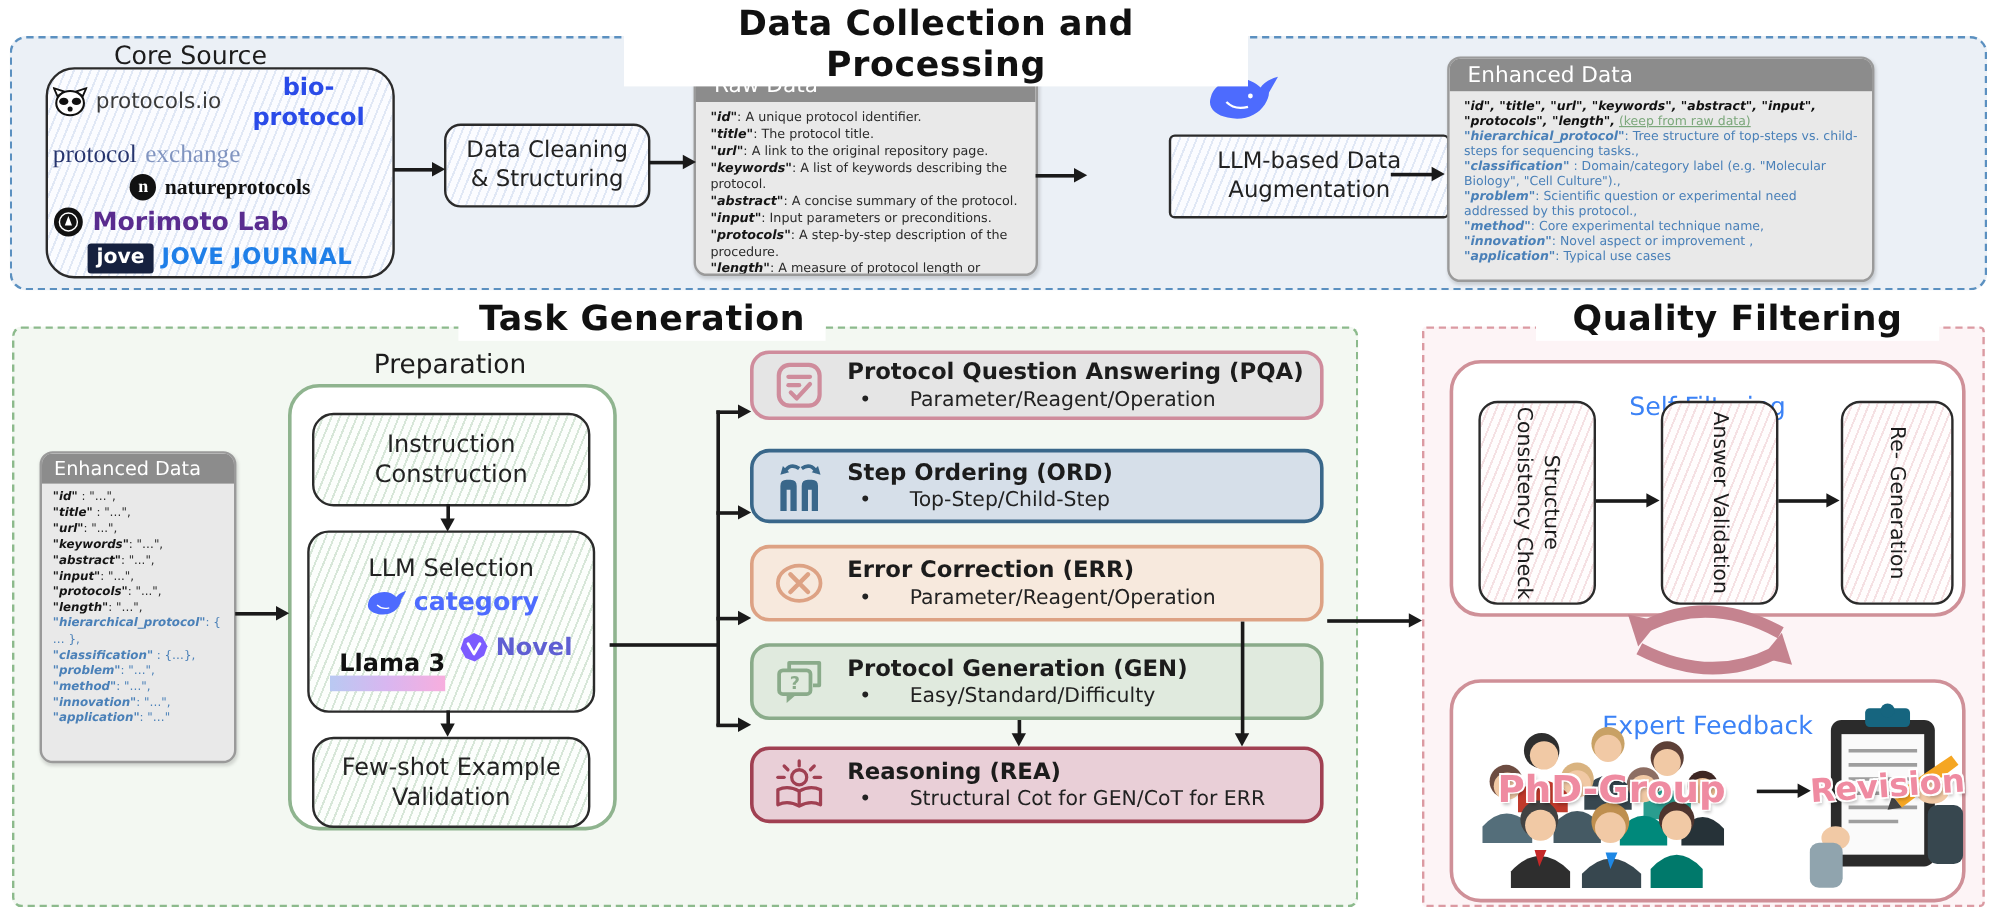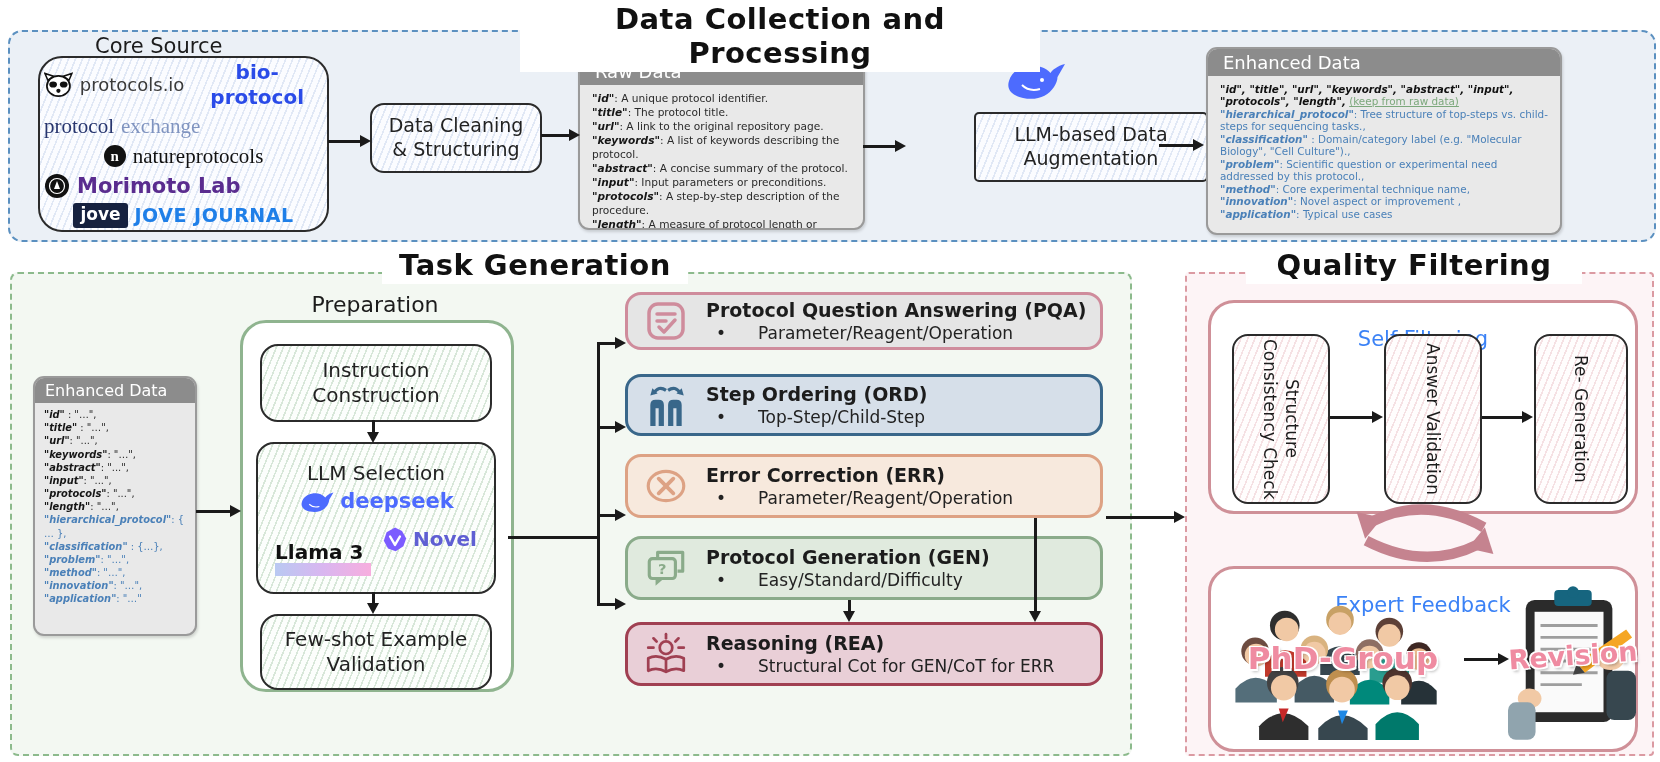--- a/index.html
+++ b/index.html
@@ -47,21 +47,21 @@
   .varrow,.vline{position:absolute;border-left:3px solid #1a1a1a;z-index:4;}
   .varrow::after{content:"";position:absolute;left:-8px;bottom:-9px;width:0;height:0;
     border-top:11px solid #1a1a1a;border-left:6.5px solid transparent;border-right:6.5px solid transparent;}
 
   
   .logo-row{display:flex;align-items:center;gap:7px;}
   .t-protocolsio{font-size:18px;color:#3a3a3a;}
   .t-bioprotocol{font-size:20px;font-weight:bold;color:#2a4be8;}
   .t-pex1{font-family:"Liberation Serif",serif;font-size:21px;color:#27356e;}
   .t-pex2{font-family:"Liberation Serif",serif;font-size:21px;color:#8094c0;}
-  .t-nature{font-family:"Liberation Serif",serif;font-size:21px;font-weight:normal;color:#111;}
+  .t-nature{font-family:"Liberation Serif",serif;font-size:18px;font-weight:bold;color:#111;}
   .t-morimoto{font-size:21px;font-weight:bold;color:#5a2c8f;}
   .jove-badge{background:#16213f;color:#fff;font-weight:bold;font-size:17px;
               padding:1px 7px 3px 7px;border-radius:3px;}
   .t-jove{font-size:19px;font-weight:bold;color:#1f7fe8;letter-spacing:.5px;}
   .nat-circle{width:22px;height:22px;border-radius:50%;background:#111;color:#fff;
               font-family:"Liberation Serif",serif;font-weight:bold;font-size:15px;
               display:flex;align-items:center;justify-content:center;}
 
   
   .taskbox{position:absolute;left:625px;width:478px;border-radius:16px;display:flex;
@@ -86,37 +86,37 @@
   .vbox{position:absolute;border:2.5px solid #2b2b2b;border-radius:16px;z-index:2;
         writing-mode:vertical-rl;display:flex;align-items:center;justify-content:center;
         text-align:center;font-size:17px;line-height:1.3;color:#1c1c1c;}
 
   .overlay-word{position:absolute;z-index:7;font-weight:bold;color:#ef8ba1;text-align:center;
      text-shadow:-1.5px -1.5px 0 #fff,1.5px -1.5px 0 #fff,-1.5px 1.5px 0 #fff,1.5px 1.5px 0 #fff,2px 3px 3px rgba(0,0,0,.25);}
 
   .llm-logos{display:flex;flex-direction:column;align-items:center;gap:2px;}
   .ds-row{display:flex;align-items:center;gap:6px;font-weight:bold;font-size:21px;color:#4d6bfe;}
   .lq-row{display:flex;align-items:flex-start;gap:10px;margin-top:2px;}
-  .llama-wrap{display:flex;flex-direction:column;align-items:flex-start;margin-top:22px;}
+  .llama-wrap{display:flex;flex-direction:column;align-items:flex-end;margin-top:22px;}
   .t-llama{font-size:20px;font-weight:bold;color:#111;line-height:1;}
   .llama-bar{width:96px;height:13px;margin-top:1px;background:linear-gradient(90deg,#b9c9f2,#d9b6f0,#f7aede);}
   .qwen-row{display:flex;align-items:center;gap:4px;font-size:20px;font-weight:bold;color:#5f5fd3;margin-top:6px;}
 </style>
 </head>
 <body>
 
 <div id="canvas">
 
   <div id="sect-dc" class="sect"></div>
   <div id="sect-tg" class="sect"></div>
   <div id="sect-qf" class="sect"></div>
 
   <div class="sect-title" style="left:520px;top:0;width:500px;">Data Collection and Processing</div>
   <div class="sect-title" style="left:382px;top:246px;width:286px;">Task Generation</div>
-  <div class="sect-title" style="left:1246px;top:246px;width:316px;">Quality Filtering</div>
+  <div class="sect-title" style="left:1280px;top:246px;width:316px;">Quality Filtering</div>
 
   <div class="abs" style="left:95px;top:34px;font-size:21px;z-index:3;">Core Source</div>
 
   <div class="sketchbox hatch-blue" style="left:38px;top:56px;width:287px;height:172px;border-radius:24px;">
     <div style="display:flex;flex-direction:column;justify-content:space-around;height:100%;padding:6px 4px;">
       <div class="logo-row">
         <svg width="30" height="26" viewBox="0 0 30 26">
           <polygon points="4,8 1,1 10,4" fill="#fff" stroke="#111" stroke-width="1.6"></polygon>
           <polygon points="26,8 29,1 20,4" fill="#fff" stroke="#111" stroke-width="1.6"></polygon>
           <ellipse cx="15" cy="14" rx="12" ry="10.5" fill="#fff" stroke="#111" stroke-width="1.8"></ellipse>
@@ -243,21 +243,21 @@
   <div class="varrow" style="left:372px;top:420px;height:14px;"></div>
 
   <div class="sketchbox hatch-green" style="left:256px;top:442px;width:236px;height:148px;font-size:20px;">
     <div class="llm-logos">
       <div>LLM Selection</div>
       <div class="ds-row">
         <svg width="36" height="28" viewBox="0 0 64 48">
           <path d="M7 24 C4 33 11 39 21 41 C35 44 46 39 52 30 C54 27 55.5 23 55.5 20 L63 7 C55 9 50.5 13 48.5 16 C43 10 33 7 24 9.5 C14 12 9 17 7 24 Z" fill="#4d6bfe"></path>
           <path d="M20 28 Q27 35 38 32" stroke="#fff" stroke-width="2" fill="none"></path>
         </svg>
-        <span>deepseek</span>
+        <span>category</span>
       </div>
       <div class="lq-row">
         <div class="llama-wrap">
           <span class="t-llama">Llama 3</span>
           <span class="llama-bar"></span>
         </div>
         <div class="qwen-row">
           <svg width="28" height="28" viewBox="0 0 40 40">
             <polygon points="20,2 30,7 36,18 32,29 21,36 10,32 4,21 8,9" fill="#7c5cff"></polygon>
             <polyline points="13,15 20,27 27,15" stroke="#fff" stroke-width="3.5" fill="none" stroke-linecap="round" stroke-linejoin="round"></polyline>

